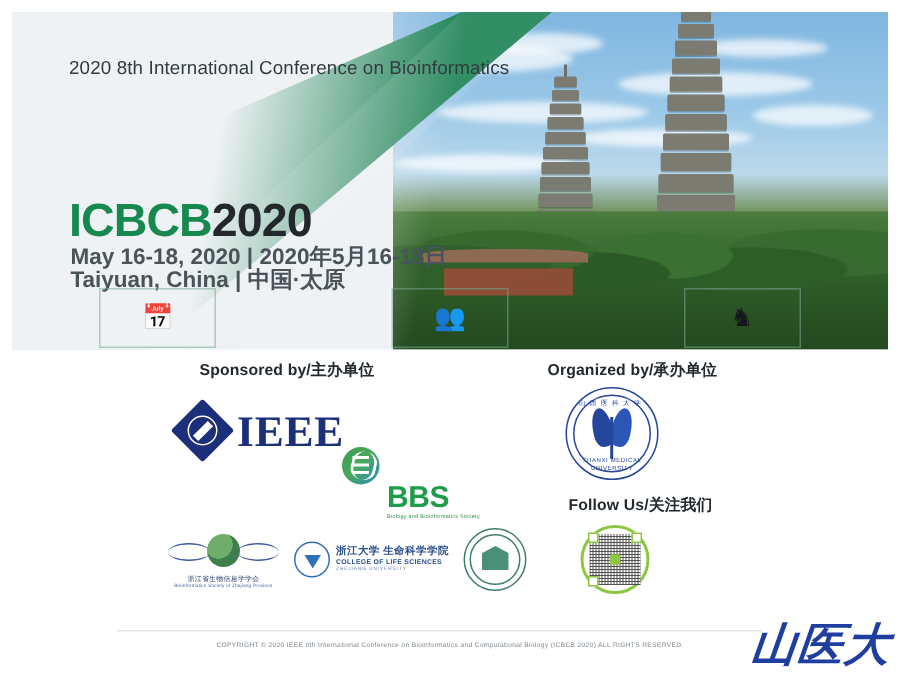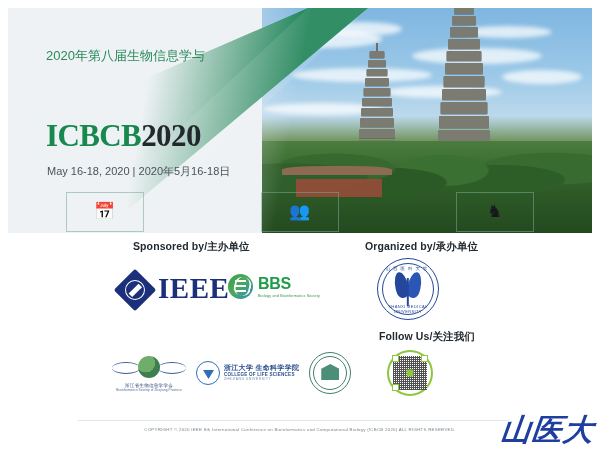--- a/index.html
+++ b/index.html
@@ -99,25 +99,25 @@
 
   
   .hero-text{position:absolute;left:38px;top:28px;width:330px;z-index:6;}
   .t-en{
     color:#333b42;font-size:12.5px;line-height:18px;letter-spacing:.1px;
     font-weight:400;margin:0;
   }
   .t-cn{
     color:#2a8a5c;font-size:13px;line-height:21px;margin:9px 0 0 0;font-weight:400;
   }
-  .acronym{position:absolute;left:38px;top:110px;z-index:6;white-space:nowrap;font-family:Liberation Serif, serif;}
+  .acronym{position:absolute;left:38px;top:121px;z-index:6;white-space:nowrap;}
   .acr-green{color:#17894f;font-size:31px;font-weight:bold;letter-spacing:-.6px;}
   .acr-dark{color:#23282d;font-size:31px;font-weight:bold;letter-spacing:-.6px;}
   .hero-meta{position:absolute;left:39px;top:156px;z-index:6;}
-  .meta-line{color:#4a5359;font-size:11px;line-height:15px;}
+  .meta-line{color:#4a5359;font-size:15px;line-height:15px;font-weight:bold;}
 
   
   .icon-strip{position:absolute;left:8px;top:190px;width:584px;height:43px;z-index:7;display:flex;}
   .icon-cell{flex:1;position:relative;display:flex;align-items:center;justify-content:center;}
   .icon-cell .box{
     width:78px;height:40px;border:1px solid rgba(120,170,145,.55);
     display:flex;align-items:center;justify-content:center;
     box-sizing:border-box;
   }
   .glyph{font-size:17px;line-height:17px;color:#15181b;}
@@ -125,21 +125,21 @@
   
   .section-label{
     font-size:10.5px;color:#222a30;font-weight:bold;letter-spacing:.1px;
   }
   .lbl-sponsored{position:absolute;left:133px;top:240px;}
   .lbl-organized{position:absolute;left:365px;top:240px;}
   .lbl-supported{position:absolute;left:126px;top:330px;}
   .lbl-follow{position:absolute;left:379px;top:330px;}
 
   
-  .ieee-wrap{position:absolute;left:120px;top:272px;display:flex;align-items:flex-end;}
+  .ieee-wrap{position:absolute;left:120px;top:272px;display:flex;align-items:flex-start;}
   .ieee-diamond{
     width:30px;height:30px;background:#1b2f7a;transform:rotate(45deg);
     position:relative;border-radius:2px;
   }
   .ieee-diamond:after{
     content:"";position:absolute;left:5px;top:5px;width:20px;height:20px;
     border:1.5px solid #ffffff;border-radius:50%;box-sizing:border-box;
   }
   .ieee-diamond:before{
     content:"";position:absolute;left:12.5px;top:8px;width:5px;height:14px;
@@ -157,21 +157,21 @@
     background:linear-gradient(135deg,#3c9b4e 0%,#4aa95a 45%,#2f8dbf 100%);
     position:relative;overflow:hidden;
   }
   .bbs-circle .helix{
     position:absolute;left:6px;top:3px;width:13px;height:19px;
     border-left:2px solid #fff;border-right:2px solid #fff;
     border-radius:50%/40%;transform:rotate(12deg);
   }
   .bbs-circle .rung{position:absolute;left:7px;width:11px;height:1.5px;background:#fff;}
   .bbs-text{margin-left:5px;}
-  .bbs-word{font-weight:bold;font-size:16px;color:#1f9c4a;line-height:20px;letter-spacing:-.3px;}
+  .bbs-word{font-weight:bold;font-size:20px;color:#1f9c4a;line-height:20px;letter-spacing:-.3px;margin-top:48px;}
   .bbs-sub{font-size:3.6px;color:#2f8d50;letter-spacing:.2px;line-height:5px;}
 
   
   .seal{
     position:absolute;left:377px;top:258px;width:62px;height:62px;border-radius:50%;
     border:1.4px solid #24479b;box-sizing:border-box;position:absolute;
   }
   .seal-inner{
     position:absolute;left:4px;top:4px;right:4px;bottom:4px;border-radius:50%;
     border:1px solid #24479b;box-sizing:border-box;
@@ -338,29 +338,30 @@
       <div class="roof roof-a"></div>
       <div class="wall-red"></div>
     </div>
 
     <div class="wedge"></div>
     <div class="wedge-light"></div>
     <div class="corner-wedge"></div>
     <div class="hero-fade"></div>
 
     <div class="hero-text">
-      <div class="t-cn">2020年第八届生物信息学与</div>
+      <div class="t-en">2020  8th International Conference on Bioinformatics</div>
     </div>
 
     <div class="acronym">
       <span class="acr-green">ICBCB</span><span class="acr-dark">2020</span>
     </div>
 
     <div class="hero-meta">
       <div class="meta-line">May 16-18, 2020 | 2020年5月16-18日</div>
+      <div class="meta-line">Taiyuan, China | 中国·太原</div>
     </div>
   </div>
 
   <div class="icon-strip">
     <div class="icon-cell">
       <div class="box">
           <span class="glyph">📅</span>
         </div>
     </div>
     <div class="icon-cell">

